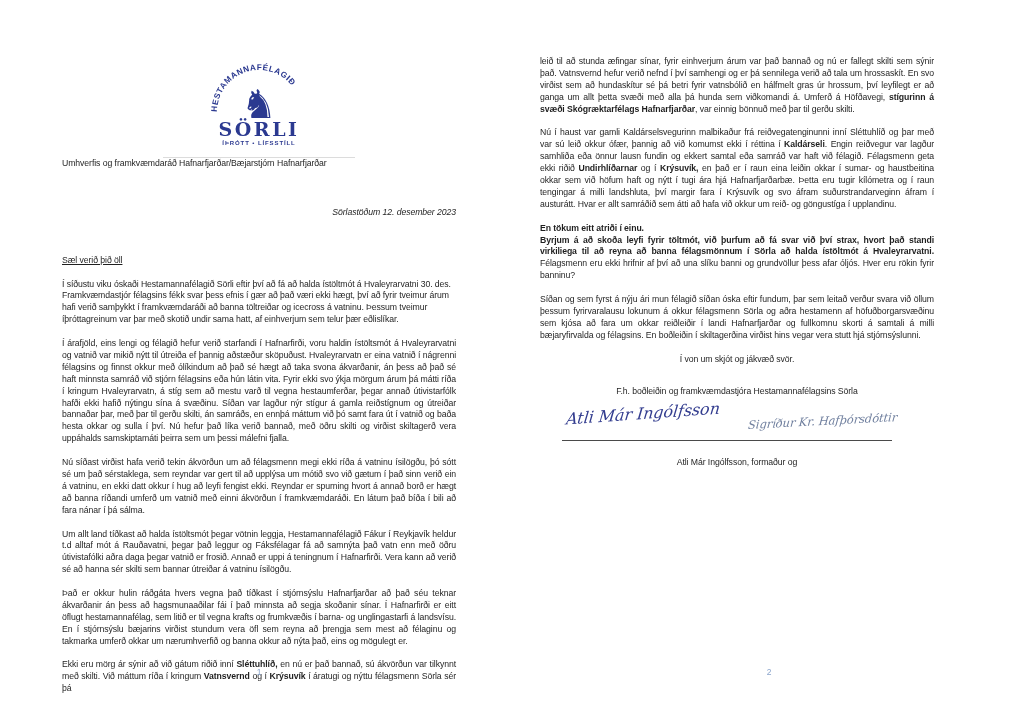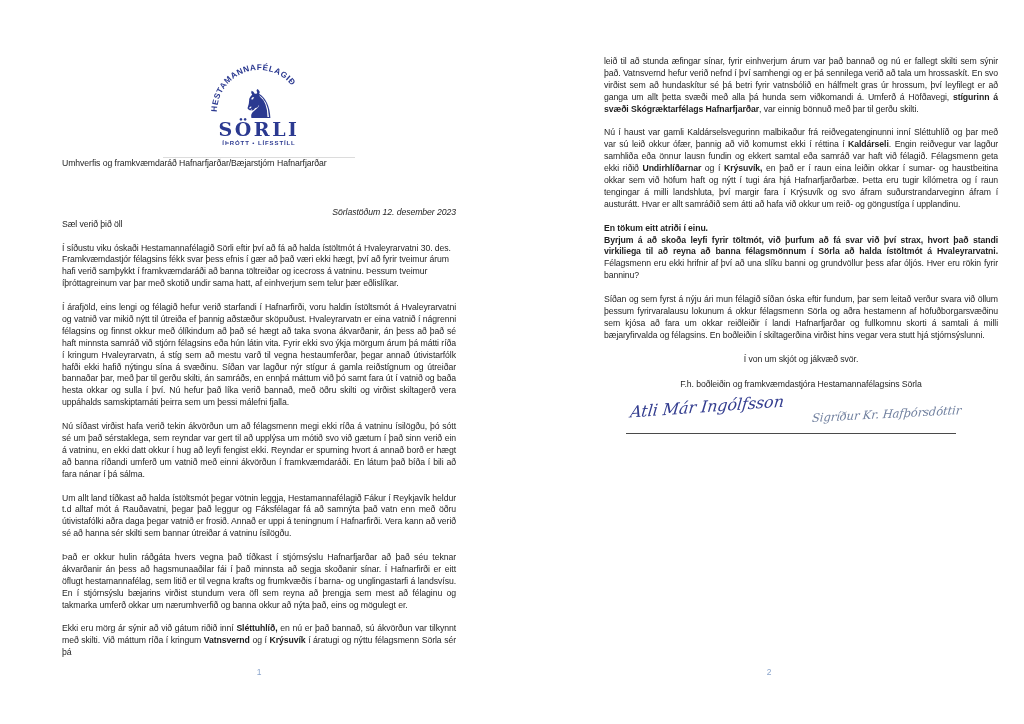--- a/index.html
+++ b/index.html
@@ -10,40 +10,40 @@
     font-family: "Liberation Sans", sans-serif;
     font-size: 8.7px;
     line-height: 11.9px;
     color: #1f1f1f;
     overflow: hidden;
     position: relative;
     letter-spacing: -0.08px;
   }
   .page { position: absolute; top: 0; width: 394px; }
   .page-left  { left: 62px; }
-  .page-right { left: 604px; top: 56px; }
+  .page-right { left: 540px; top: 56px; }
 
   p.para { margin: 0 0 11.9px 0; }
   .j { text-align: justify; }
   .b { font-weight: bold; }
 
   
   .logo-wrap { text-align: center; margin: 0; padding-top: 52px; }
   .logo-svg { display: inline-block; }
   .logo-divider {
     width: 192px; height: 1px; background: #dcdcdc;
     margin: 5px auto 0 auto;
   }
 
   .recipient { }
   .dateline  { margin-top: 37px; text-align: right; font-style: italic; }
-  .greeting  { margin-bottom: 11.9px; }
+  .greeting  { margin-top: 36px; margin-bottom: 11.9px; text-decoration: underline; }
 
   
-  .closing     { text-align: center; margin: 5px 0 13px 0; }
+  .closing     { text-align: center; margin: 5px 0 20px 0; }
   .sig-heading { text-align: center; margin: 0 0 3px 0; }
   .sig-area    { position: relative; height: 54px; margin: 0 0 2px 0; }
   .sig-line {
     position: absolute; left: 22px; top: 40px; width: 330px; height: 1px;
     background: #4a4a4a;
   }
   .sig-hand {
     position: absolute;
     font-family: "DejaVu Serif", serif;
     font-style: italic;
@@ -116,15 +116,16 @@
   <div class="closing">Í von um skjót og jákvæð svör.</div>
 
   <div class="sig-heading">F.h. boðleiðin og framkvæmdastjóra Hestamannafélagsins Sörla</div>
 
   <div class="sig-area">
     <span class="sig-hand sig-hand-left">Atli Már Ingólfsson</span>
     <span class="sig-hand sig-hand-right">Sigríður Kr. Hafþórsdóttir</span>
     <div class="sig-line"></div>
   </div>
 
+  <div class="signer">Atli Már Ingólfsson, formaður og</div>
 </div>
 
 <div class="pagenum pagenum-2">2</div>
 
 </body></html>

